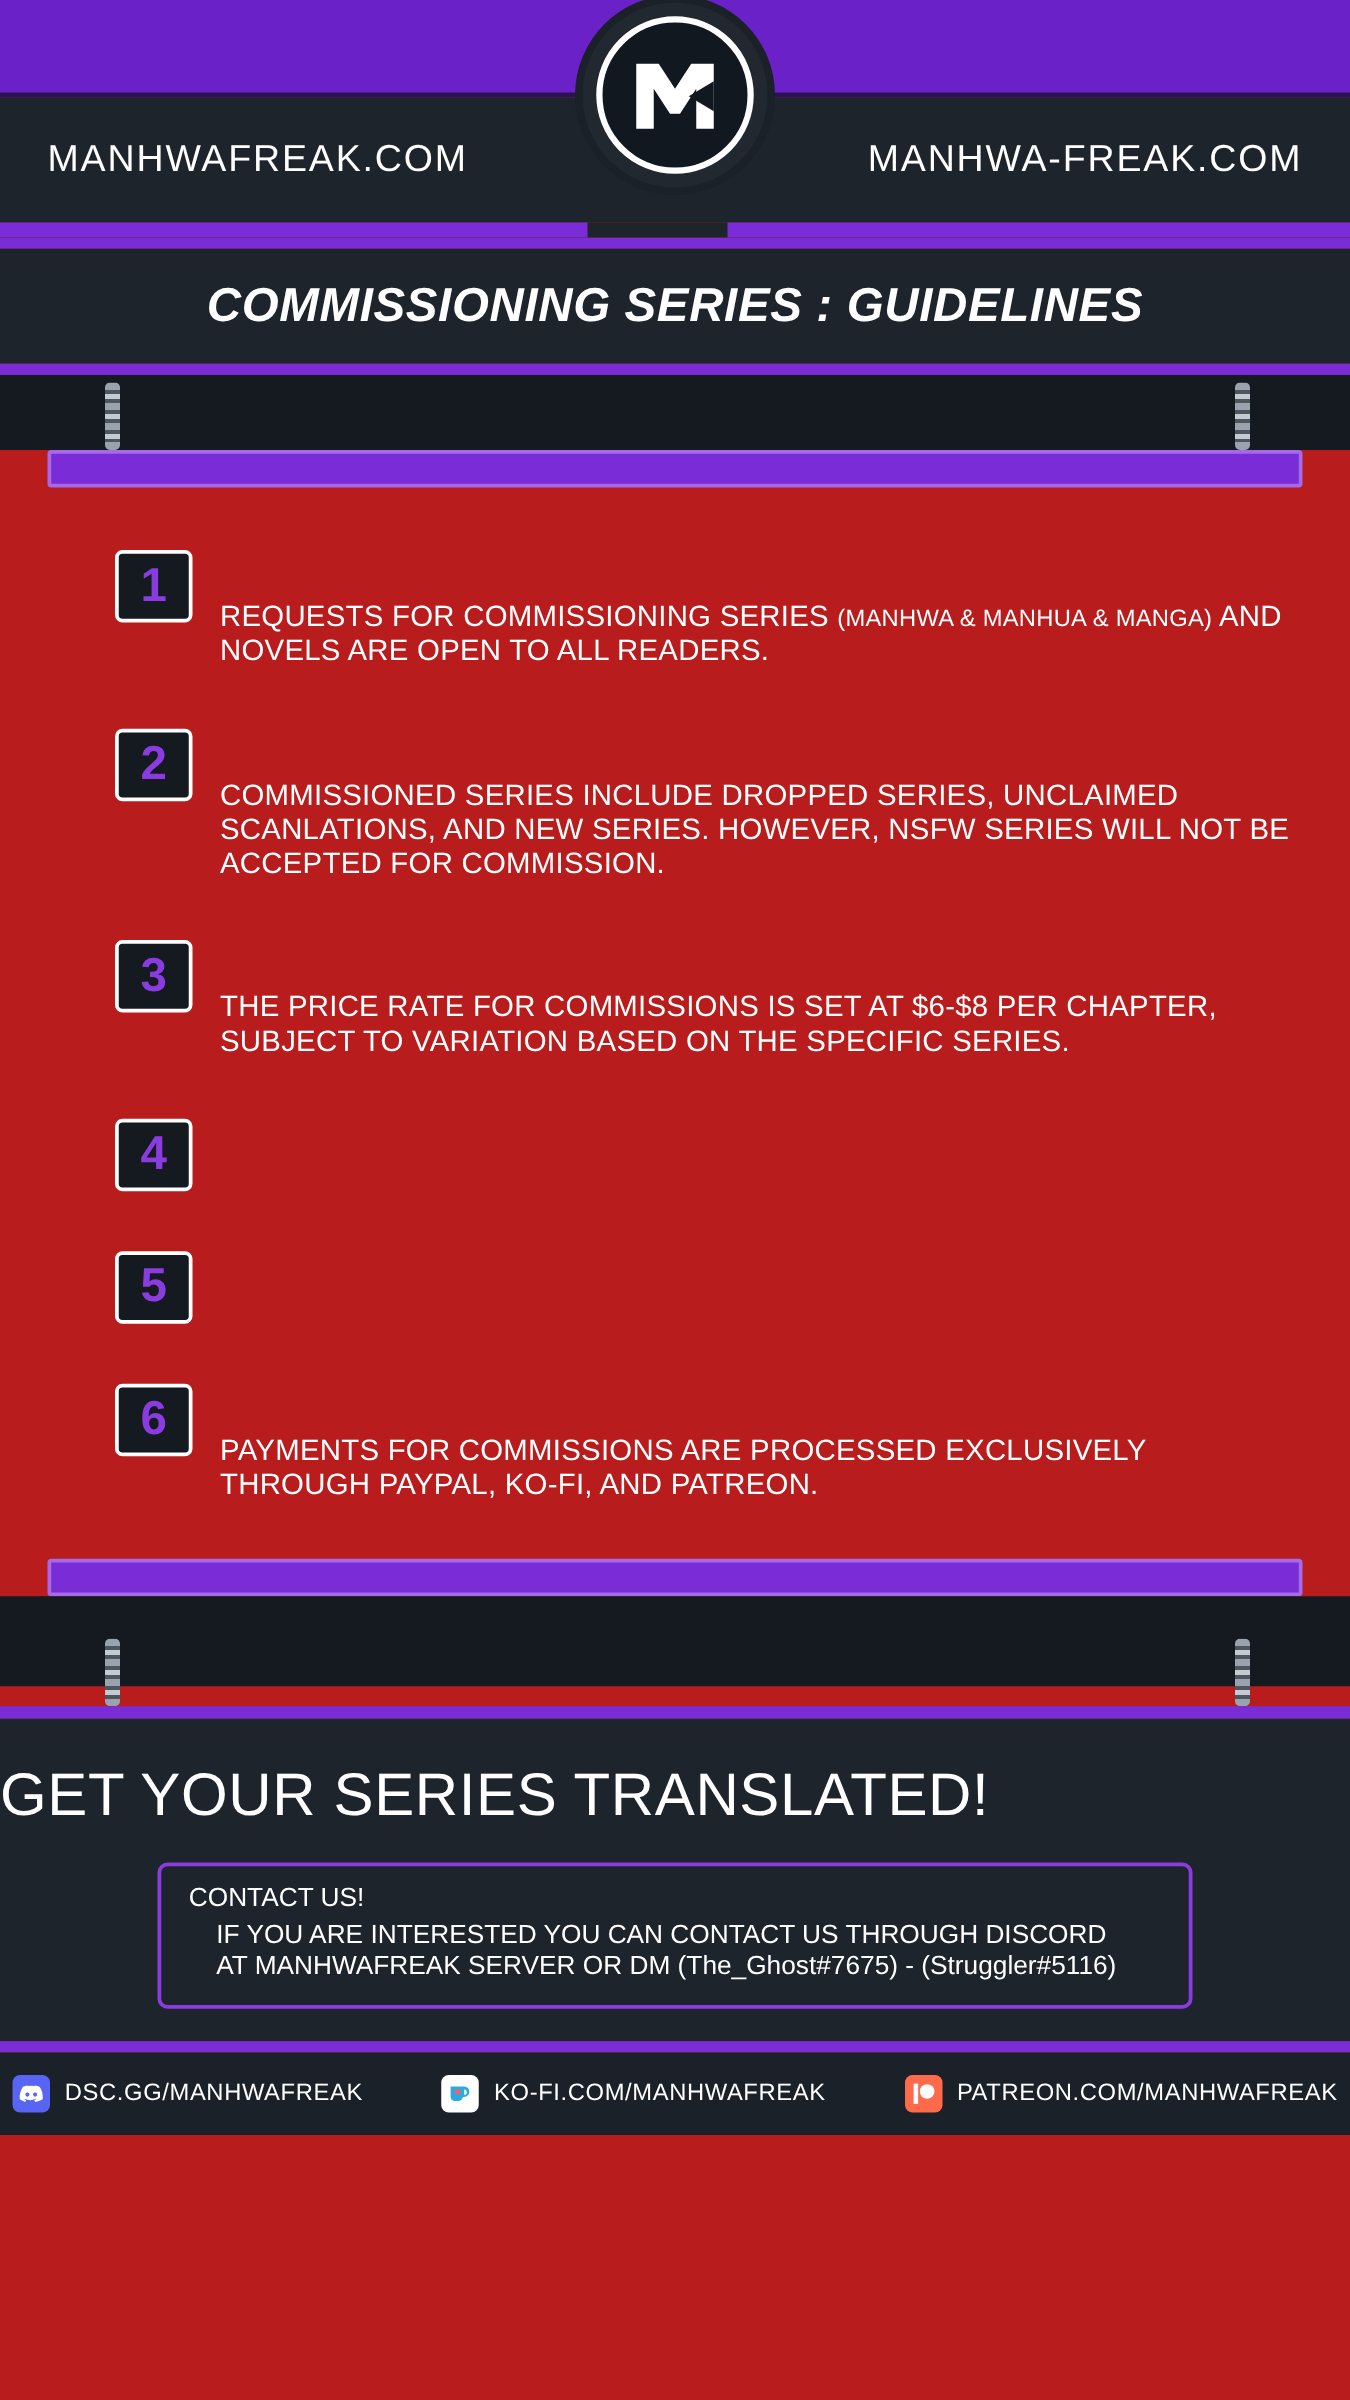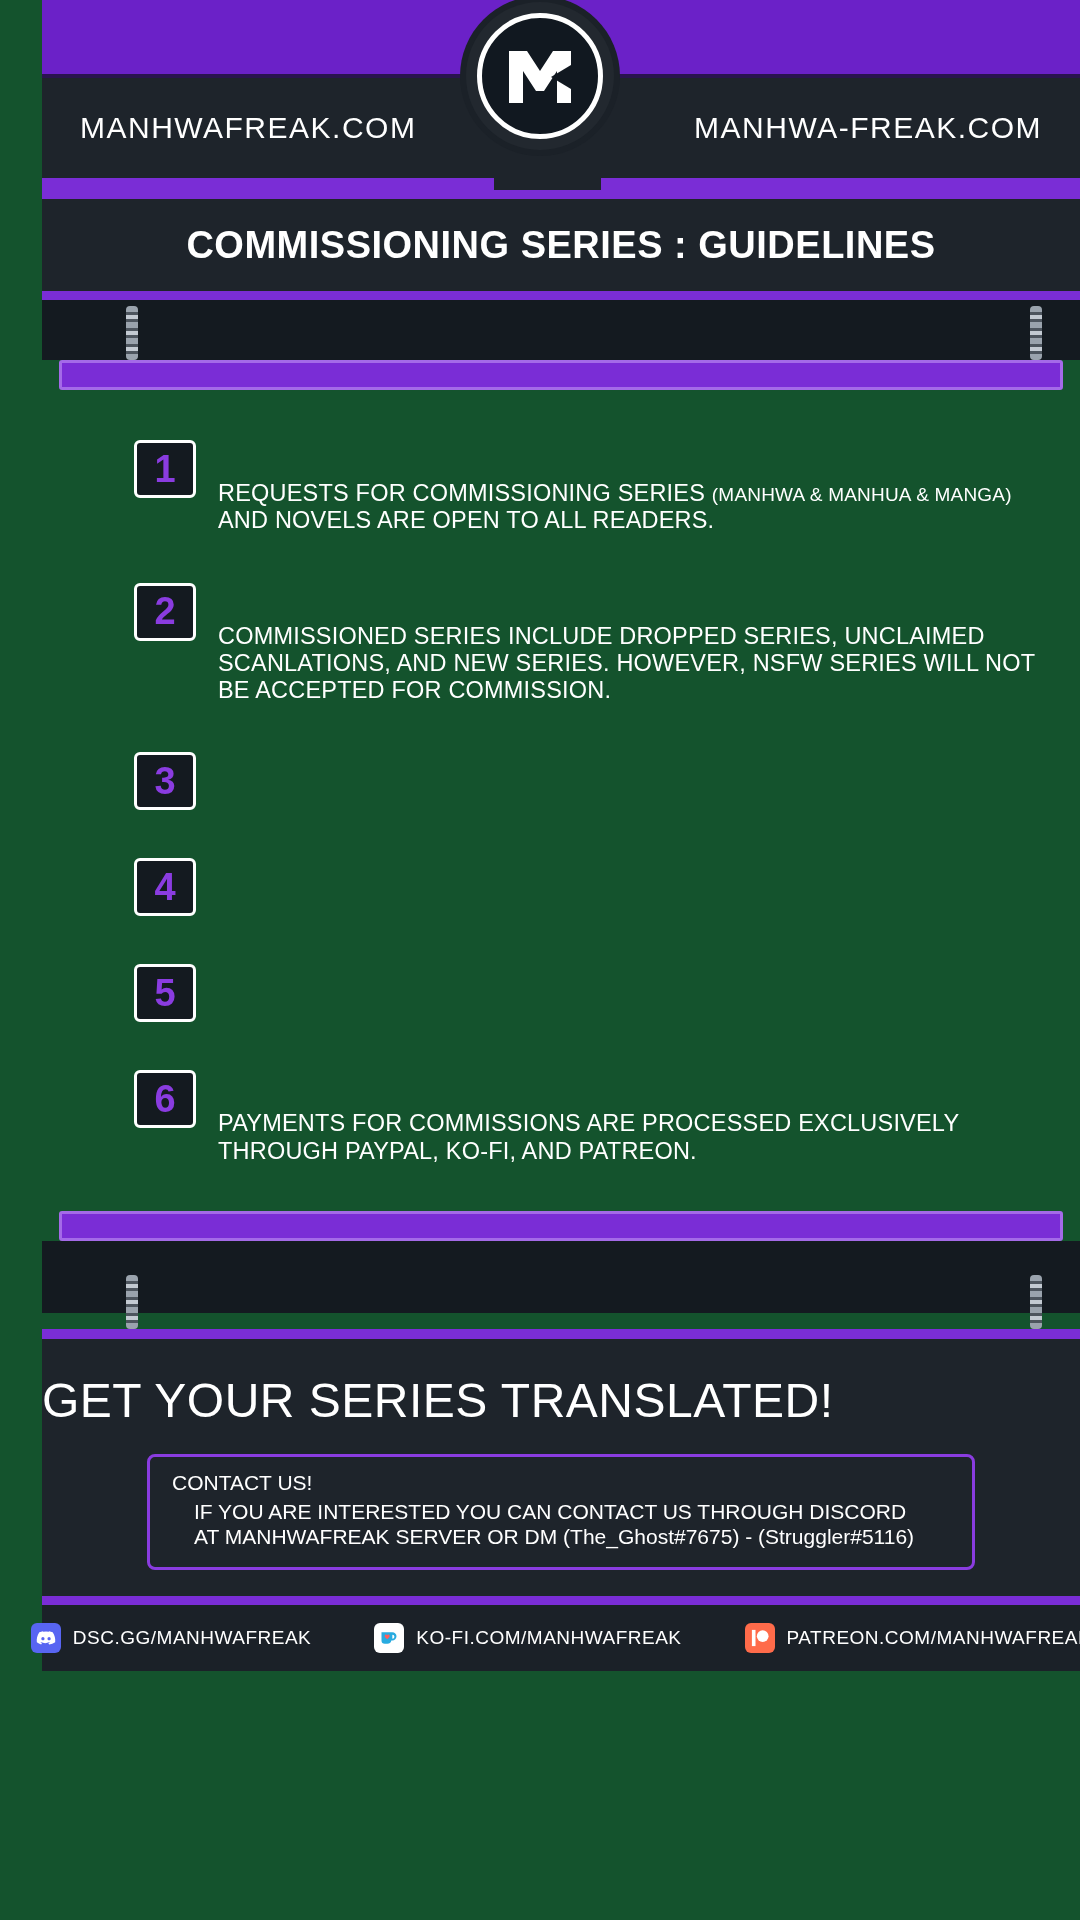--- a/index.html
+++ b/index.html
@@ -7,22 +7,21 @@
     width: 1080px;
     height: 1920px;
     background: #1b2128;
     font-family: "Liberation Sans", sans-serif;
     overflow: hidden;
   }
   .page {
     position: relative;
     width: 1080px;
     height: 1920px;
-    background: #14532d;
-    padding-left: 42px;
+    background: #b91c1c;
   }
 
   
   .top-banner {
     position: relative;
     height: 78px;
     background: #6b21c8;
     border-bottom: 4px solid #2a1350;
   }
   .header-band {
@@ -88,20 +87,21 @@
   .title-sep {
     height: 9px;
     background: #7a2dd6;
   }
   .title-band {
     height: 92px;
     background: #1e242b;
     display: flex;
     align-items: center;
     justify-content: center;
+    font-style: italic;
   }
   .title-band h1 {
     color: #ffffff;
     font-size: 38px;
     font-weight: bold;
     letter-spacing: 0.5px;
   }
 
   
   .chain-zone {
@@ -305,20 +305,21 @@
       </div>
     </div>
 
     <div class="rule">
       <div class="num-box">2</div>
       <div class="rule-text">COMMISSIONED SERIES INCLUDE DROPPED SERIES, UNCLAIMED SCANLATIONS, AND NEW SERIES. HOWEVER, NSFW SERIES WILL NOT BE ACCEPTED FOR COMMISSION.</div>
     </div>
 
     <div class="rule">
       <div class="num-box">3</div>
+      <div class="rule-text">THE PRICE RATE FOR COMMISSIONS IS SET AT $6-$8 PER CHAPTER, SUBJECT TO VARIATION BASED ON THE SPECIFIC SERIES.</div>
     </div>
 
     <div class="rule">
       <div class="num-box">4</div>
     </div>
 
     <div class="rule">
       <div class="num-box">5</div>
     </div>
 

